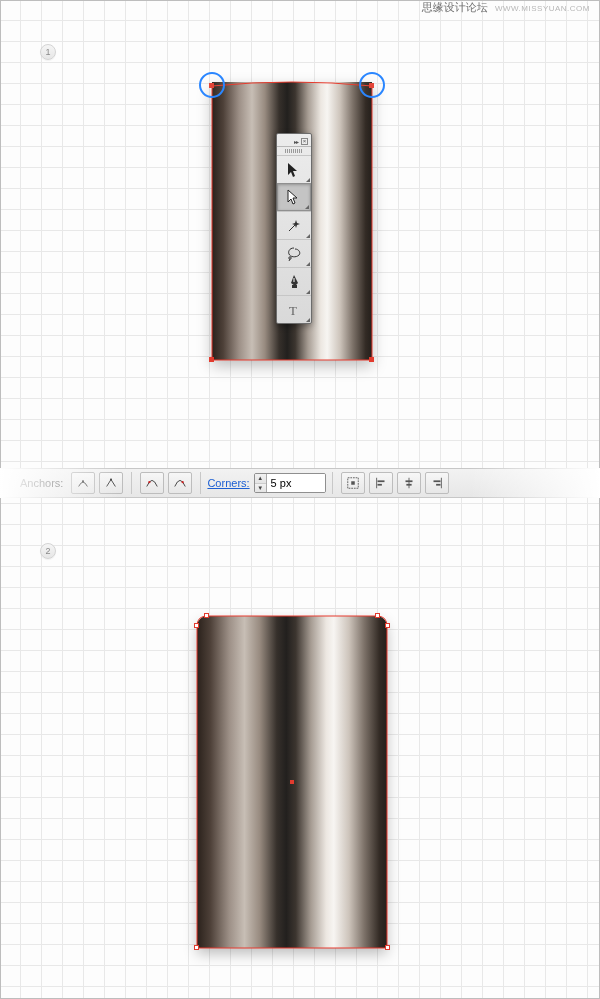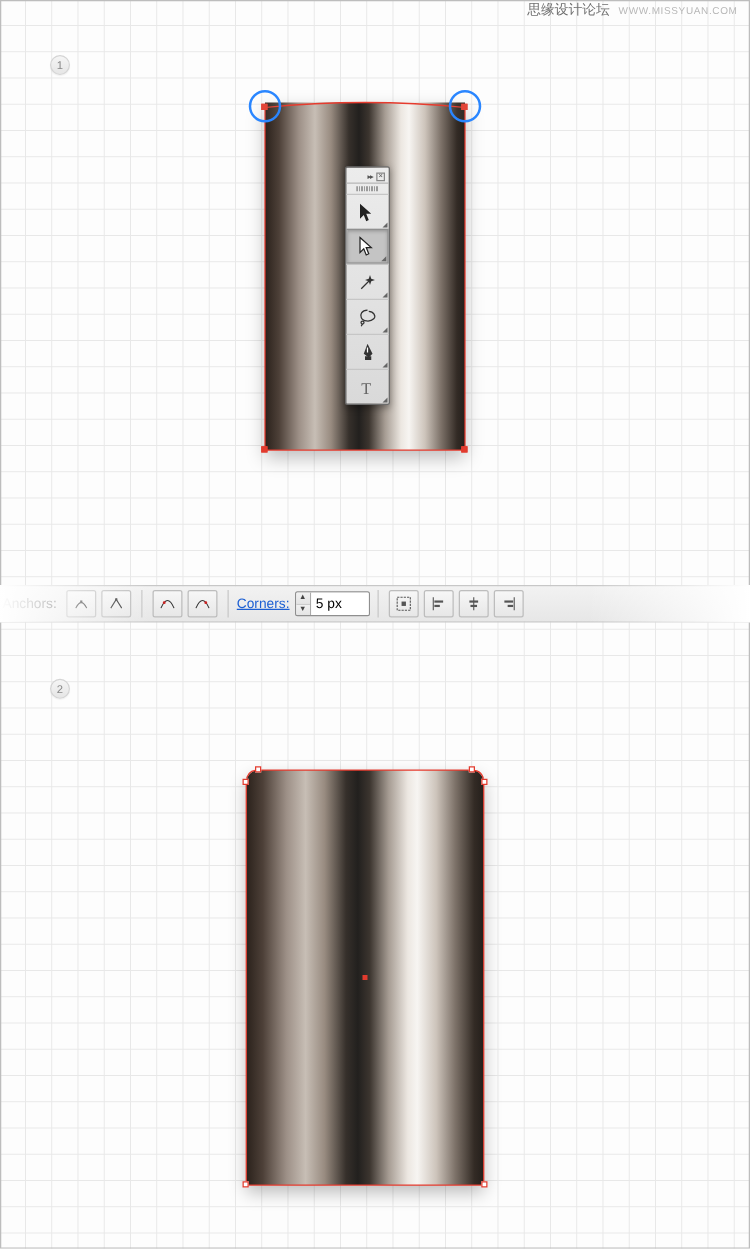--- a/index.html
+++ b/index.html
@@ -145,21 +145,21 @@
   
   .optionsbar {
     position:absolute;
     left:0; right:0;
     background: linear-gradient(180deg,#f2f2f2,#e7e7e7);
     border-top:1px solid #c7c7c7;
     border-bottom:1px solid #c7c7c7;
     height:30px;
     display:flex; align-items:center;
     font-size:11px;
-    padding:0 2px;
+    padding:0 20px;
   }
   .opt-fade-l {
     position:absolute; left:0; top:0; bottom:0; width:120px;
     background:linear-gradient(90deg,#fff, rgba(255,255,255,0));
     pointer-events:none; z-index:3;
   }
   .opt-fade-r {
     position:absolute; right:0; top:0; bottom:0; width:130px;
     background:linear-gradient(270deg,#fff, rgba(255,255,255,0));
     pointer-events:none; z-index:3;
@@ -175,21 +175,21 @@
     color:#1c5fd3;text-decoration:underline;margin-right:4px;
   }
   .stepper {
     display:inline-flex;height:20px;border:1px solid #8f8f8f;border-radius:2px;overflow:hidden;
     background:#fff;
   }
   .stepper .arrs{width:12px;display:flex;flex-direction:column;border-right:1px solid #aaa;}
   .stepper .arrs div{flex:1;display:flex;align-items:center;justify-content:center;font-size:6px;color:#444;background:linear-gradient(#f1f1f1,#e4e4e4);}
   .stepper .arrs div:first-child{border-bottom:1px solid #ccc;}
   .stepper input {
-    width:46px;border:none;outline:none;font-size:11px;padding:2px 4px;
+    width:58px;border:none;outline:none;font-size:11px;padding:2px 4px;
   }
   .centerpt {
     position:absolute; width:4px;height:4px;background:#e23b2e;
   }
   .cyl2 { border-top-left-radius:10px; border-top-right-radius:10px; }
 </style>
 </head>
 <body>
 
 <div class="gridbg"></div>

